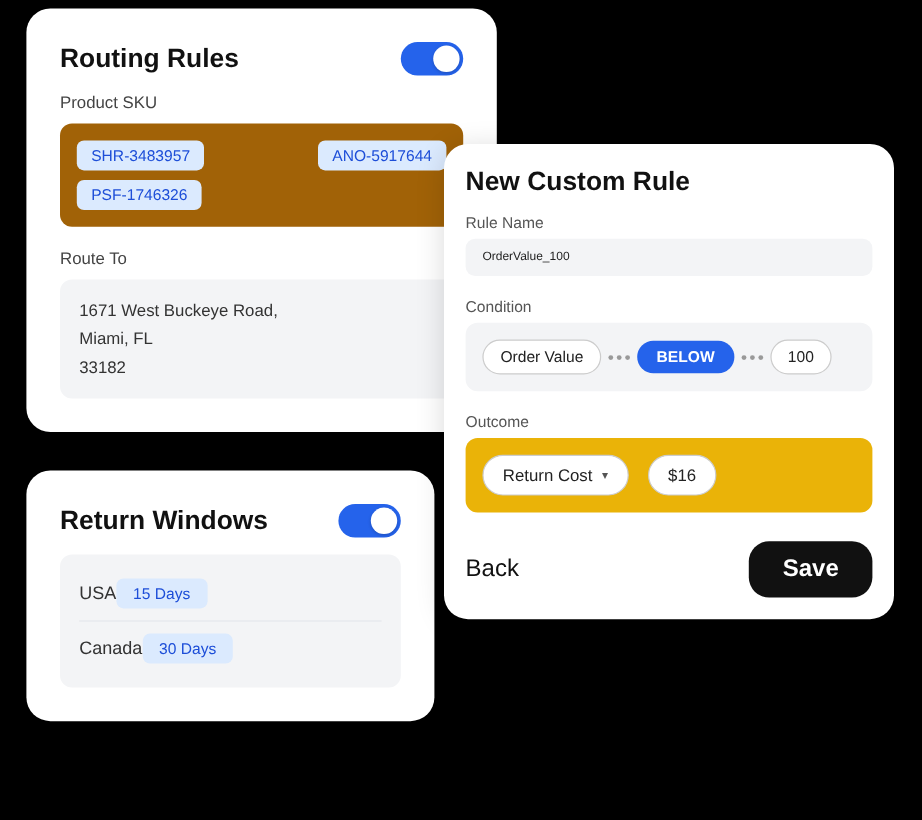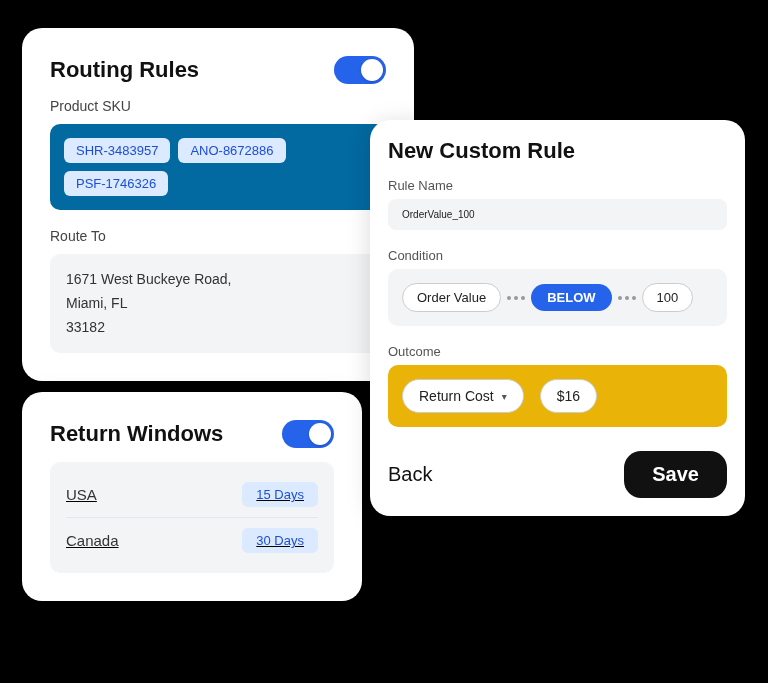--- a/index.html
+++ b/index.html
@@ -16,21 +16,21 @@
     .card {
       background: #fff;
       border-radius: 20px;
       padding: 28px;
       position: absolute;
       box-shadow: 0 4px 24px rgba(0,0,0,0.15);
     }
 
     
     .routing-rules-card {
-      top: 28px;
+      top: 7px;
       left: 22px;
       width: 392px;
     }
 
     .card-header {
       display: flex;
       justify-content: space-between;
       align-items: center;
       margin-bottom: 14px;
     }
@@ -63,27 +63,28 @@
       box-shadow: 0 1px 3px rgba(0,0,0,0.2);
     }
 
     .section-label {
       font-size: 14px;
       color: #444;
       margin-bottom: 10px;
     }
 
     .sku-container {
-      background: #0369a1;
+      background: #a16207;
       border-radius: 10px;
       padding: 14px;
       display: flex;
       flex-wrap: wrap;
       gap: 8px;
       margin-bottom: 18px;
+      justify-content: space-between;
     }
 
     .sku-badge {
       background: #dbeafe;
       color: #1d4ed8;
       border-radius: 6px;
       padding: 5px 12px;
       font-size: 13px;
       font-weight: 500;
     }
@@ -107,23 +108,22 @@
     .return-table {
       margin-top: 8px;
       background: #f3f4f6;
       border-radius: 10px;
       padding: 10px 16px;
     }
 
     .return-row {
       display: flex;
       align-items: center;
-      justify-content: space-between;
+      justify-content: flex-start;
       padding: 10px 0;
-      text-decoration: underline;
     }
 
     .return-row + .return-row {
       border-top: 1px solid #e5e7eb;
     }
 
     .country-label {
       font-size: 15px;
       color: #333;
     }
@@ -271,21 +271,21 @@
 <body>
 
 <div class="card routing-rules-card">
   <div class="card-header">
     <span class="card-title">Routing Rules</span>
     <div class="toggle"></div>
   </div>
   <div class="section-label">Product SKU</div>
   <div class="sku-container">
     <span class="sku-badge">SHR-3483957</span>
-    <span class="sku-badge">ANO-8672886</span>
+    <span class="sku-badge">ANO-5917644</span>
     <span class="sku-badge">PSF-1746326</span>
   </div>
   <div class="section-label">Route To</div>
   <div class="address-box">
     <span>1671 West Buckeye Road,<br>Miami, FL<br>33182</span>
   </div>
 </div>
 
 <div class="card return-windows-card">
   <div class="card-header">

